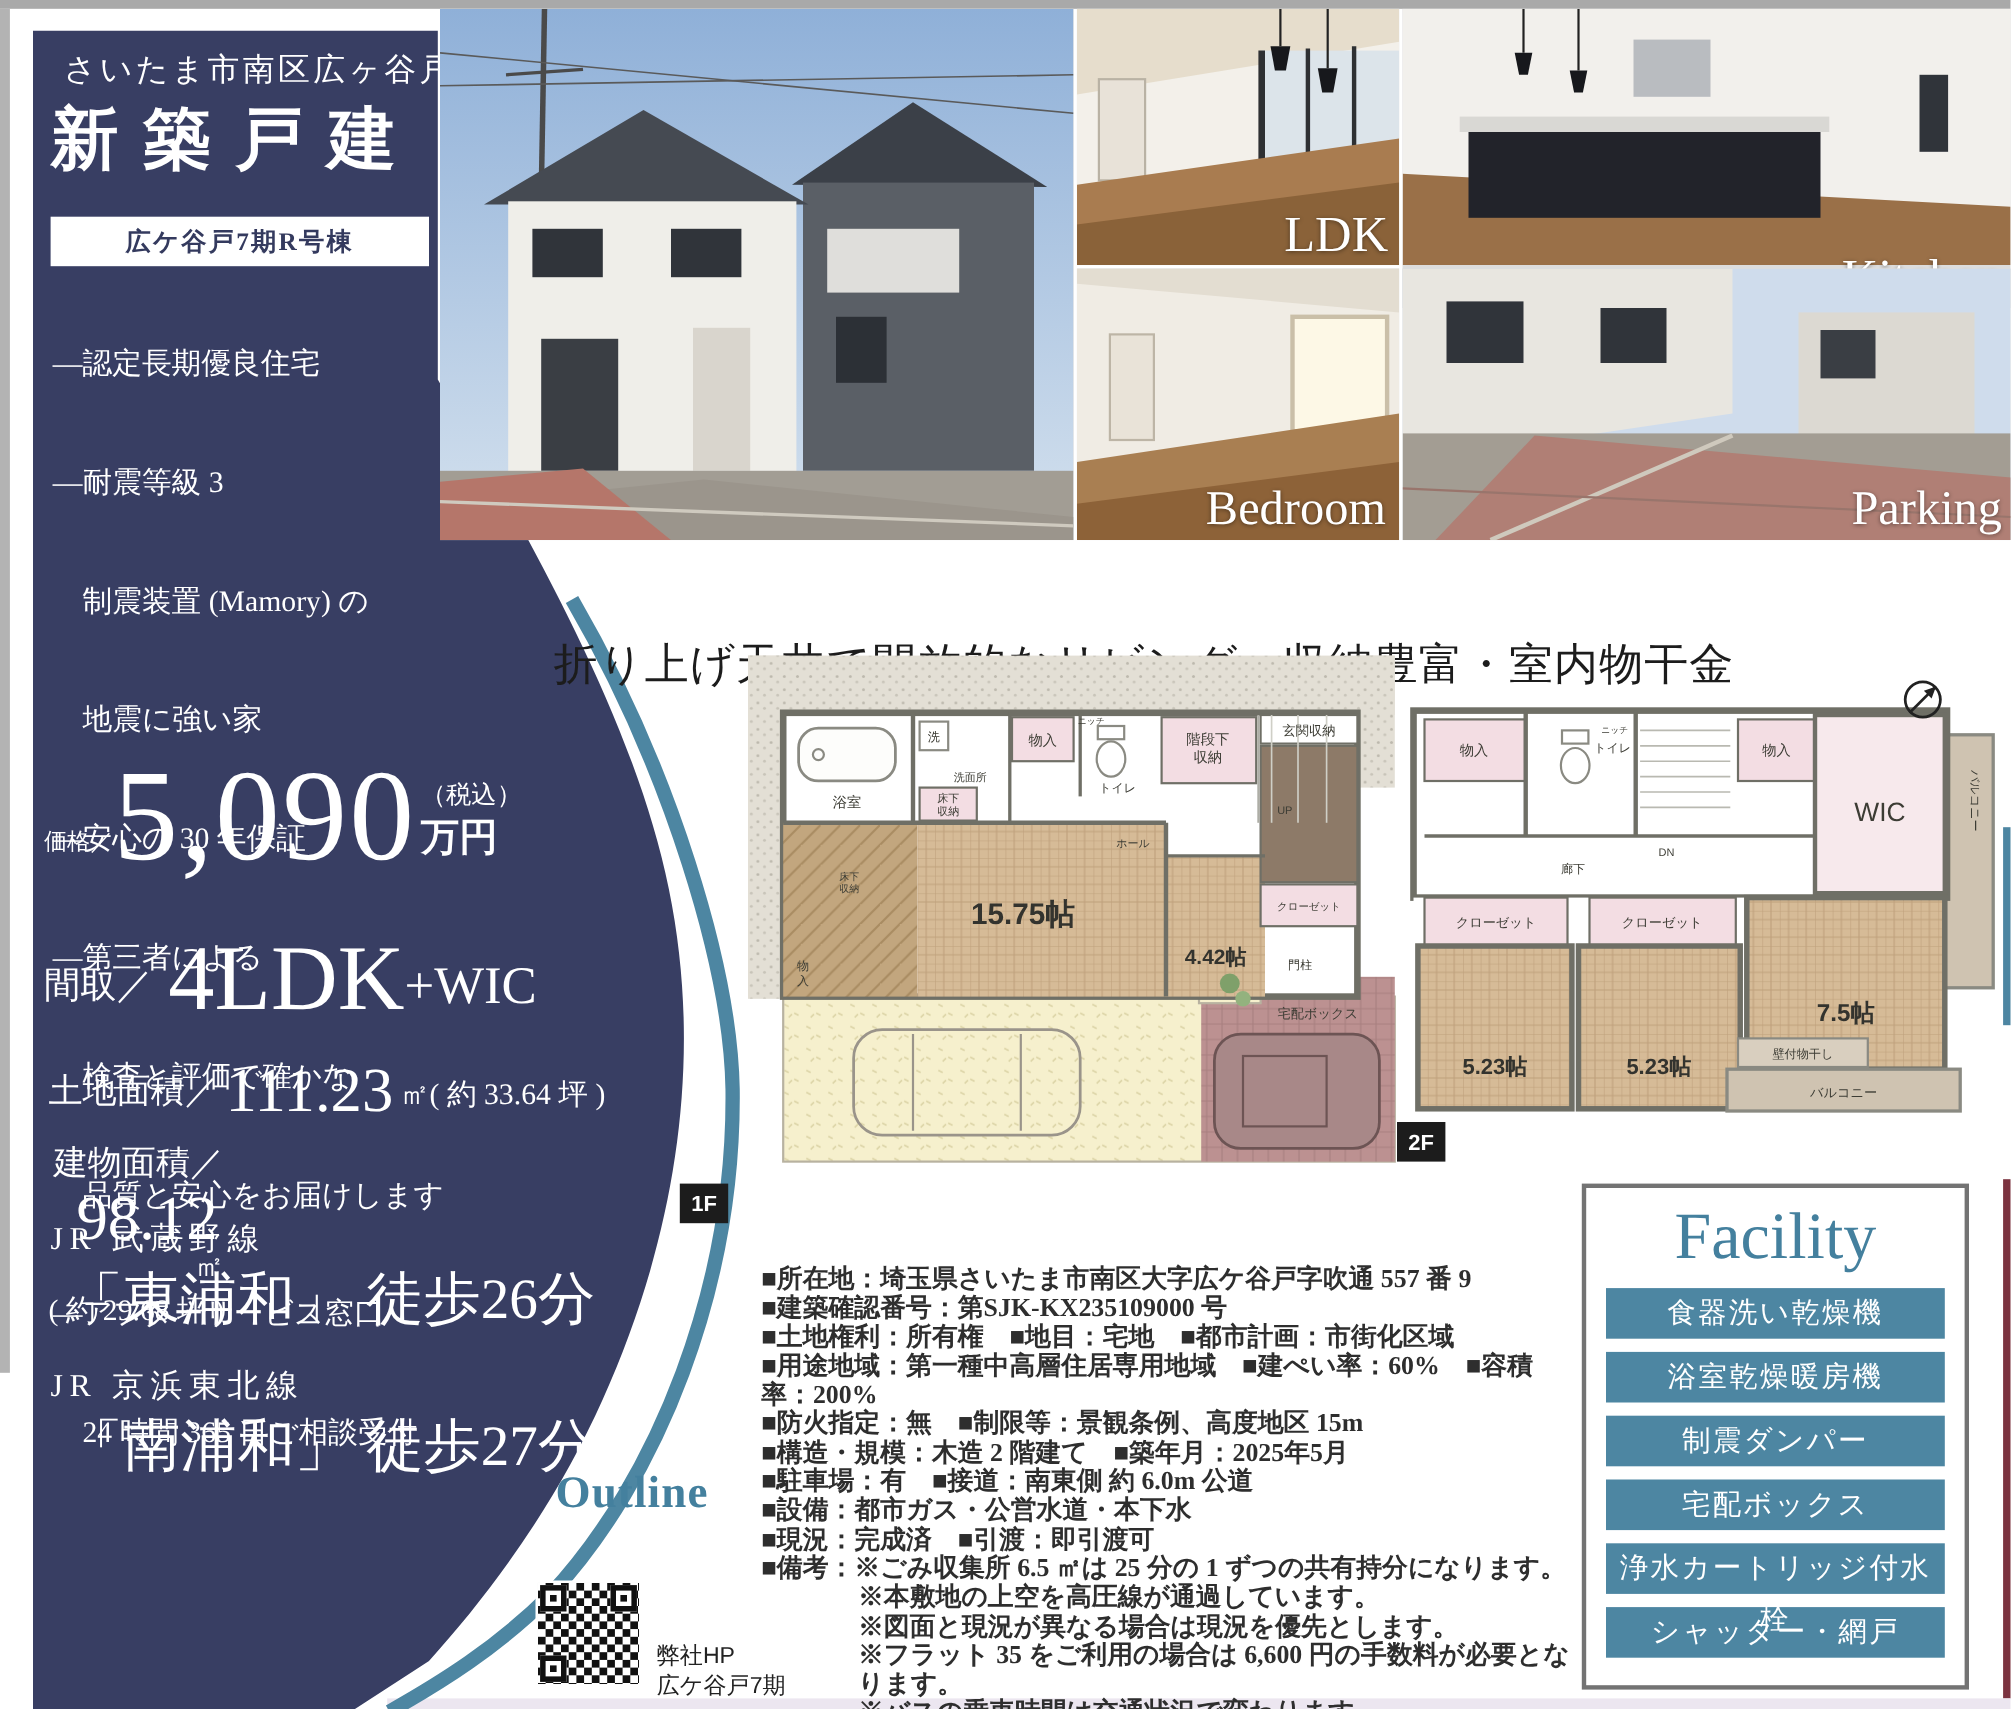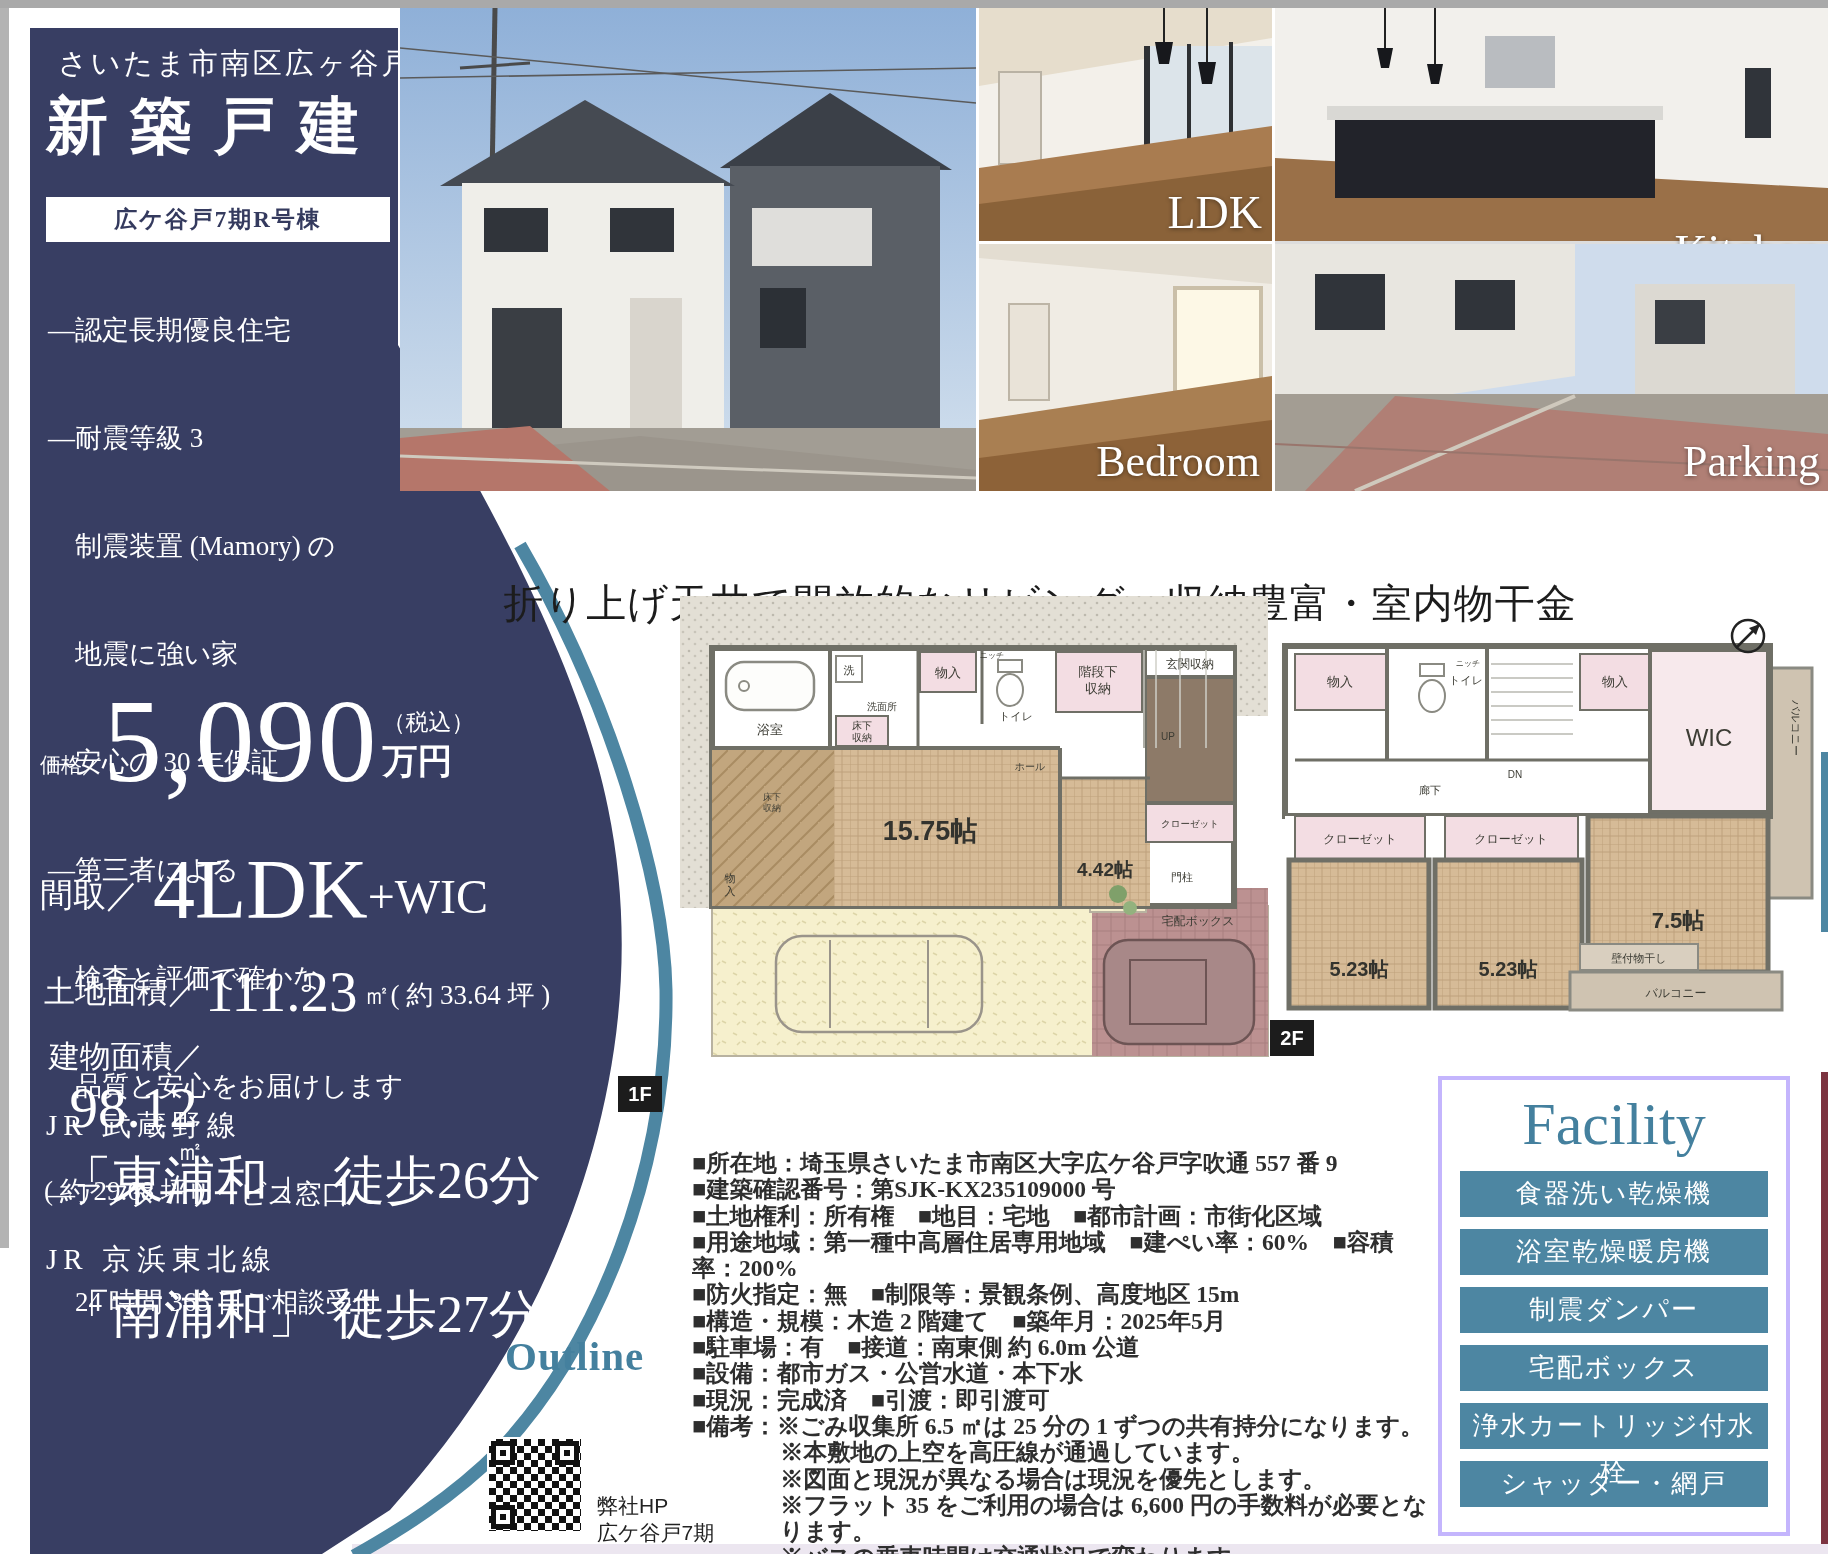--- a/index.html
+++ b/index.html
@@ -70,21 +70,21 @@
   .qr { left:487px; top:1437px; width:96px; height:96px; background:#fff; border:2px solid #fff;
         background-image:repeating-conic-gradient(#111 0% 25%, #fff 0% 50%);
         background-size:14px 14px; }
   .qr .finder { position:absolute; width:24px; height:24px; background:#fff; border:5px solid #111; }
   .qr .finder::after { content:""; position:absolute; left:4px; top:4px; width:6px; height:6px; background:#111; }
   .qr-caption { left:597px; top:1492px; font-size:21px; line-height:27px; color:#222;
                 font-family:"Liberation Sans","DejaVu Sans",sans-serif; }
 
   
   .facility { left:1438px; top:1076px; width:352px; height:460px; background:#fff;
-              border:4px solid #c4b5fd; }
+              border:4px solid #737373; }
   .facility-title { text-align:center; font-size:60px; color:#44809e; margin-top:10px; }
   .facility-item { width:308px; height:46px; margin:12px auto 0 auto; background:#4d86a2;
                    color:#fff; font-size:26px; text-align:center; line-height:46px; letter-spacing:2px; }
 </style>
 </head>
 <body>
 
 <div class="page">
 
   <div class="abs top-strip"></div>

